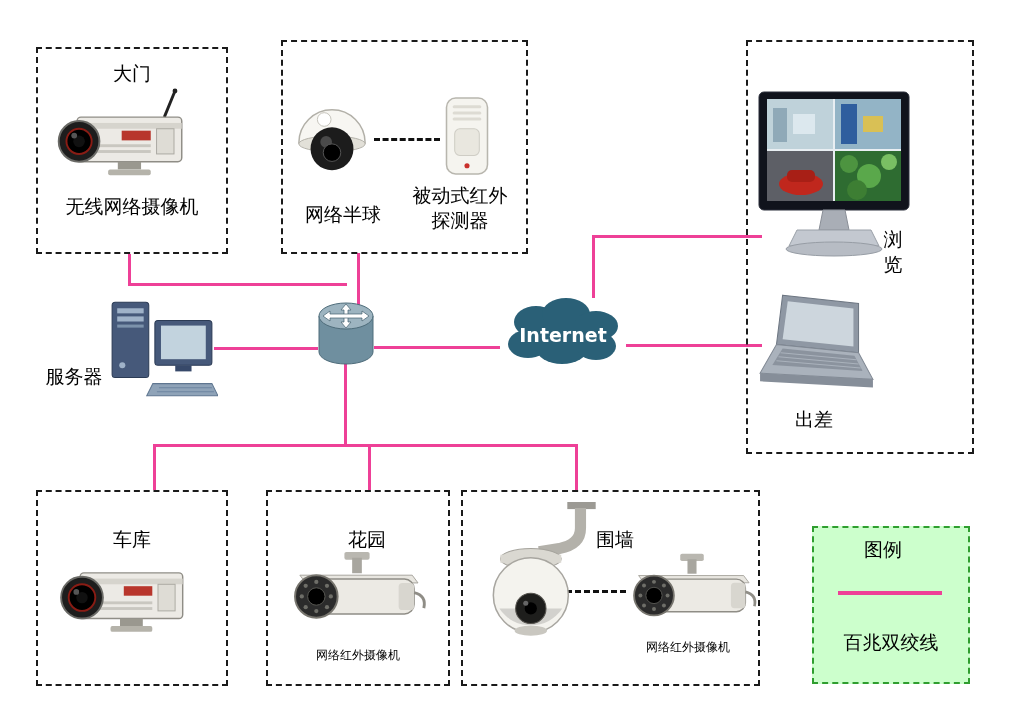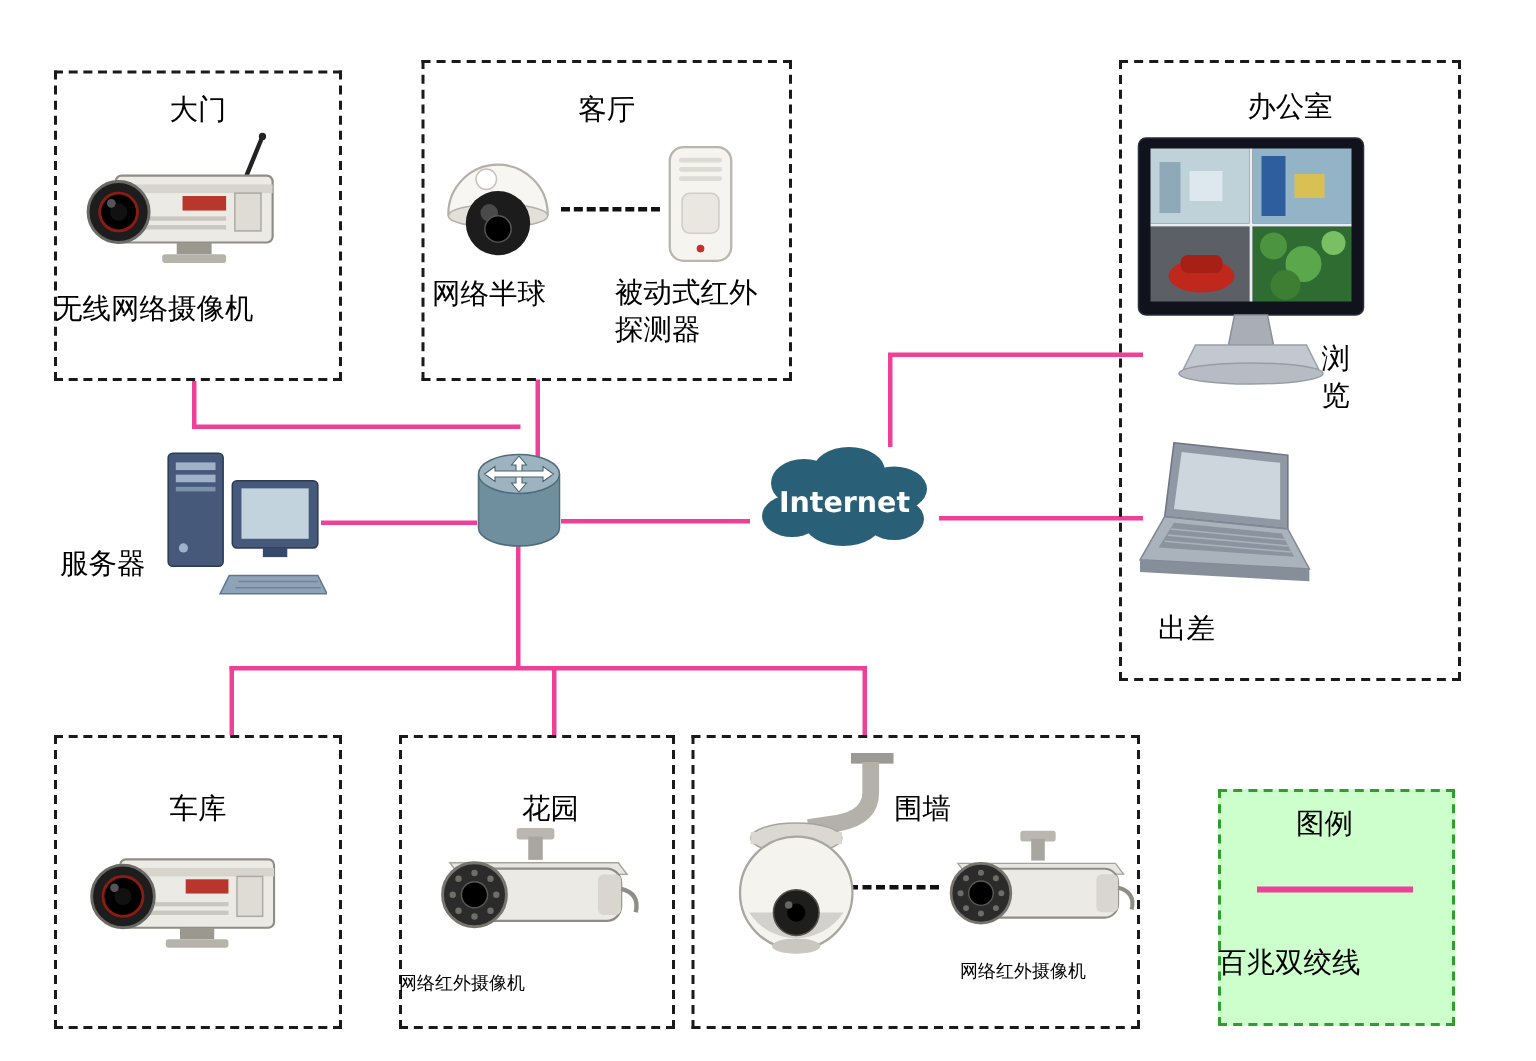--- a/index.html
+++ b/index.html
@@ -2,21 +2,21 @@
 <html><head>
 <meta charset="utf-8">
 <style>
   * { margin:0; padding:0; box-sizing:border-box; }
   html,body { background:#ffffff; }
   body { font-family:"DejaVu Sans","Liberation Sans",sans-serif; }
   .canvas { position:relative; width:1024px; height:707px; background:#fff; overflow:hidden;text-decoration:underline; }
 
   .zone { position:absolute; border:2px dashed #1a1a1a; background:transparent; }
   .zone-title { position:absolute; font-size:19px; color:#000; text-align:center; line-height:1.25; }
-  .dev-label { position:absolute; font-size:19px; color:#000; line-height:1.3; }
+  .dev-label { position:absolute; font-size:19px; color:#000; text-align:center; line-height:1.3; }
   .dev-label.small { font-size:12px; }
 
   .link { position:absolute; background:#ee4097; }
   .dash-link { position:absolute; border-top:3px dashed #111111; height:0; }
 
   .dev { position:absolute; }
   .dev svg { width:100%; height:100%; display:block; }
 
   .cloud-label { position:absolute; color:#ffffff; font-weight:bold; font-size:19px; text-align:center; }
 
@@ -46,22 +46,20 @@
   <div class="dash-link" style="left:566px;top:590px;width:60px"></div>
 
   <div class="zone" style="left:36px;top:47px;width:192px;height:207px"></div>
   <div class="zone" style="left:281px;top:40px;width:247px;height:214px"></div>
   <div class="zone" style="left:746px;top:40px;width:228px;height:414px"></div>
   <div class="zone" style="left:36px;top:490px;width:192px;height:196px"></div>
   <div class="zone" style="left:266px;top:490px;width:184px;height:196px"></div>
   <div class="zone" style="left:461px;top:490px;width:299px;height:196px"></div>
 
   <div class="zone-title" style="left:36px;top:62px;width:192px">大门</div>
-  <div class="zone-title" style="left:281px;top:62px;width:247px">客厅</div>
-  <div class="zone-title" style="left:746px;top:60px;width:228px">办公室</div>
   <div class="zone-title" style="left:36px;top:528px;width:192px">车库</div>
   <div class="zone-title" style="left:275px;top:528px;width:184px">花园</div>
   <div class="zone-title" style="left:583px;top:528px;width:64px">围墙</div>
 
   <div class="dev" style="left:50px;top:88px;width:155px;height:97px">
     <svg viewBox="0 0 160 100">
       <line x1="118" y1="30" x2="129" y2="3" stroke="#222" stroke-width="3"></line>
       <circle cx="129" cy="3" r="2.5" fill="#222"></circle>
       <rect x="28" y="30" width="108" height="46" rx="4" fill="#eceae5" stroke="#8f8d86" stroke-width="1.5"></rect>
       <rect x="28" y="36" width="108" height="6" fill="#d6d4cd"></rect>
@@ -93,21 +91,21 @@
   <div class="dev" style="left:442px;top:96px;width:50px;height:82px">
     <svg viewBox="0 0 48 80">
       <rect x="4" y="2" width="40" height="74" rx="9" fill="#f5f4ef" stroke="#b8b6ae" stroke-width="1.5"></rect>
       <rect x="10" y="9" width="28" height="3" rx="1.5" fill="#dddbd3"></rect>
       <rect x="10" y="15" width="28" height="3" rx="1.5" fill="#dddbd3"></rect>
       <rect x="10" y="21" width="28" height="3" rx="1.5" fill="#dddbd3"></rect>
       <rect x="12" y="32" width="24" height="26" rx="5" fill="#e9e7df" stroke="#cfcdc5"></rect>
       <circle cx="24" cy="68" r="2.5" fill="#c9302c"></circle>
     </svg>
   </div>
-  <div class="dev-label" style="left:288px;top:184px;width:110px">网络半球</div>
+  <div class="dev-label" style="left:288px;top:202px;width:110px">网络半球</div>
   <div class="dev-label" style="left:410px;top:183px;width:100px">被动式红外探测器</div>
 
   <div class="dev" style="left:756px;top:90px;width:162px;height:180px">
     <svg viewBox="0 0 160 180">
       <rect x="2" y="2" width="150" height="118" rx="5" fill="#10131c" stroke="#2a2e3a"></rect>
       <rect x="10" y="9" width="66" height="50" fill="#bfd2da"></rect>
       <rect x="78" y="9" width="66" height="50" fill="#93b4c6"></rect>
       <rect x="10" y="61" width="66" height="50" fill="#5d5f66"></rect>
       <rect x="78" y="61" width="66" height="50" fill="#2e6c31"></rect>
       <rect x="16" y="18" width="14" height="34" fill="#8fa9b8"></rect>

